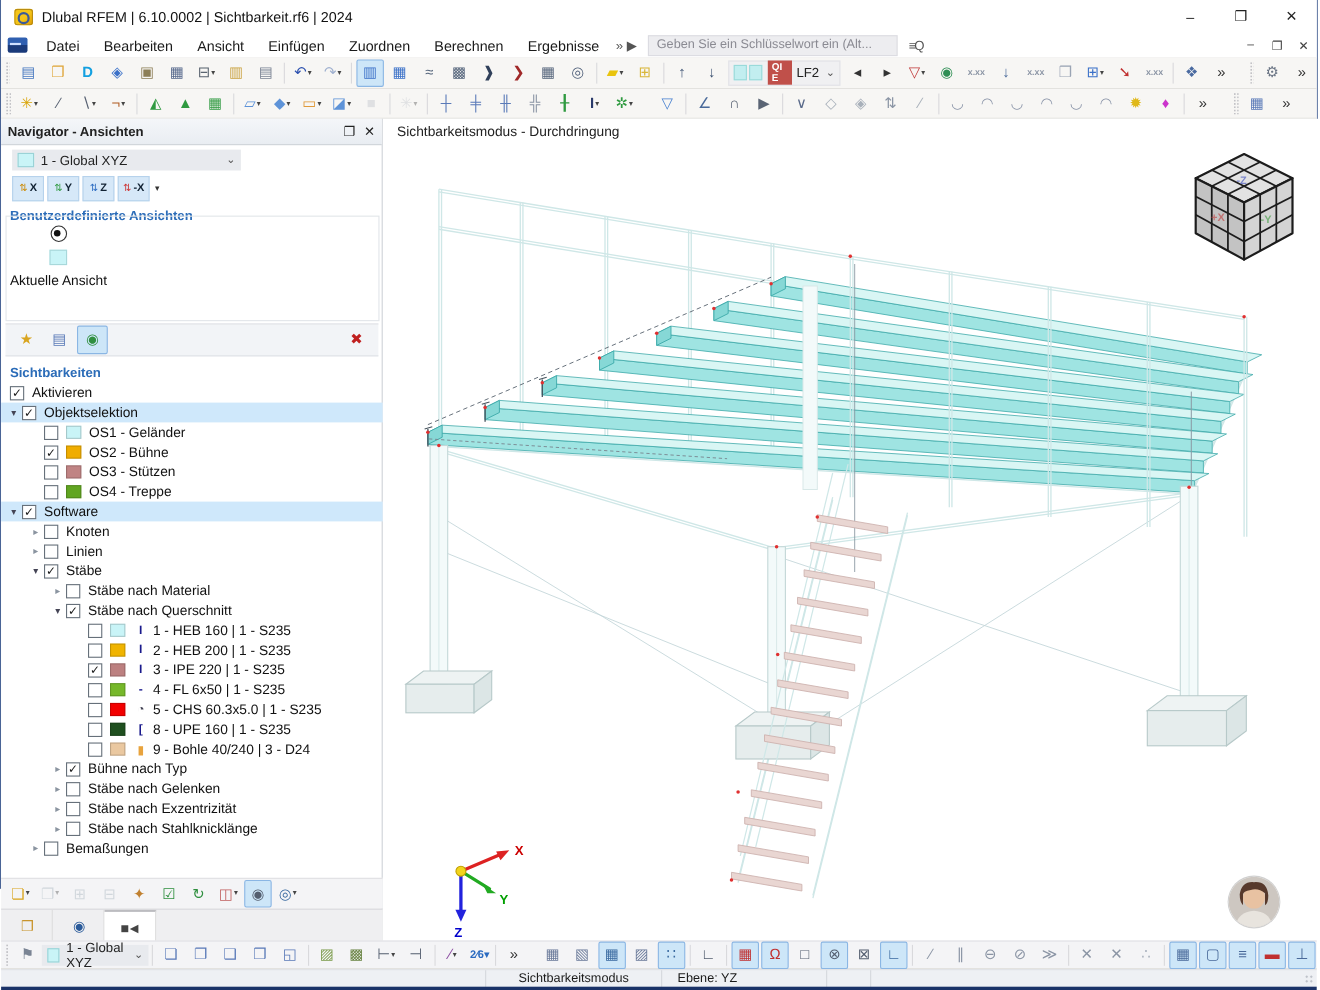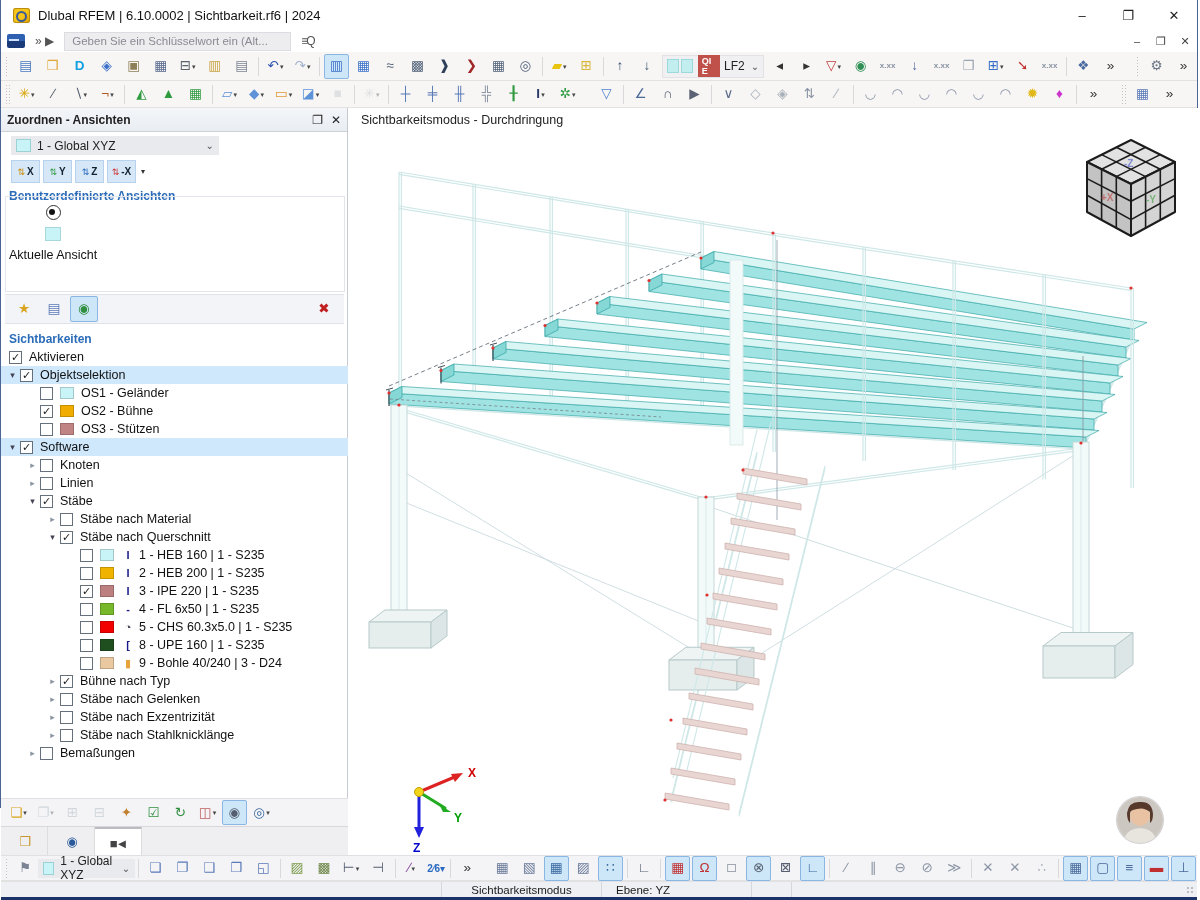--- a/index.html
+++ b/index.html
@@ -98,20 +98,29 @@
     <div class="t-title">Dlubal RFEM | 6.10.0002 | Sichtbarkeit.rf6 | 2024</div>
     <div class="t-controls">
       <div class="t-btn">–</div>
       <div class="t-btn">❐</div>
       <div class="t-btn">✕</div>
     </div>
   </div>
 
   <div class="menubar">
     <div class="menulogo"></div>
+    <div id="menuitems" style="display:flex;">
+        <div class="m-item">Datei</div>
+        <div class="m-item">Bearbeiten</div>
+        <div class="m-item">Ansicht</div>
+        <div class="m-item">Einfügen</div>
+        <div class="m-item">Zuordnen</div>
+        <div class="m-item">Berechnen</div>
+        <div class="m-item">Ergebnisse</div>
+      </div>
     <div class="m-ovf">» ▶</div>
     <div class="m-search">Geben Sie ein Schlüsselwort ein (Alt...</div>
     <div class="m-searchicon">≡Q</div>
     <div class="m-controls">
       <div class="m-btn">–</div>
       <div class="m-btn">❐</div>
       <div class="m-btn">✕</div>
     </div>
   </div>
 
@@ -392,21 +401,21 @@
       <div class="tbtn">
         <span style="color: rgb(90, 122, 184);">▦</span>
       </div>
       <div class="tbtn">
         <span style="color: rgb(51, 51, 51);">»</span>
       </div>
     </div>
 
   <div id="panel">
     <div class="p-title">
-      <span>Zuordnen - Ansichten</span>
+      <span>Navigator - Ansichten</span>
       <div class="p-tbtns">
         <span>❐</span>
         <span>✕</span>
       </div>
     </div>
     <div class="combo p-combo">
       <span class="sw"></span>
       <span>1 - Global XYZ</span>
       <span class="ch">⌄</span>
     </div>
@@ -472,20 +481,26 @@
           <span class="texp"></span>
           <span class="tchk">✓</span>
           <span class="tsw" style="background: rgb(240, 173, 0);"></span>
           <span>OS2 - Bühne</span>
         </div>
         <div class="trow" style="padding-left: 24px;">
           <span class="texp"></span>
           <span class="tchk"></span>
           <span class="tsw" style="background: rgb(192, 132, 132);"></span>
           <span>OS3 - Stützen</span>
+        </div>
+        <div class="trow" style="padding-left: 24px;">
+          <span class="texp"></span>
+          <span class="tchk"></span>
+          <span class="tsw" style="background: rgb(97, 165, 33);"></span>
+          <span>OS4 - Treppe</span>
         </div>
         <div class="trow hl" style="padding-left: 4px;">
           <span class="texp open">▾</span>
           <span class="tchk">✓</span>
           <span>Software</span>
         </div>
         <div class="trow" style="padding-left: 24px;">
           <span class="texp">▸</span>
           <span class="tchk"></span>
           <span>Knoten</span>

